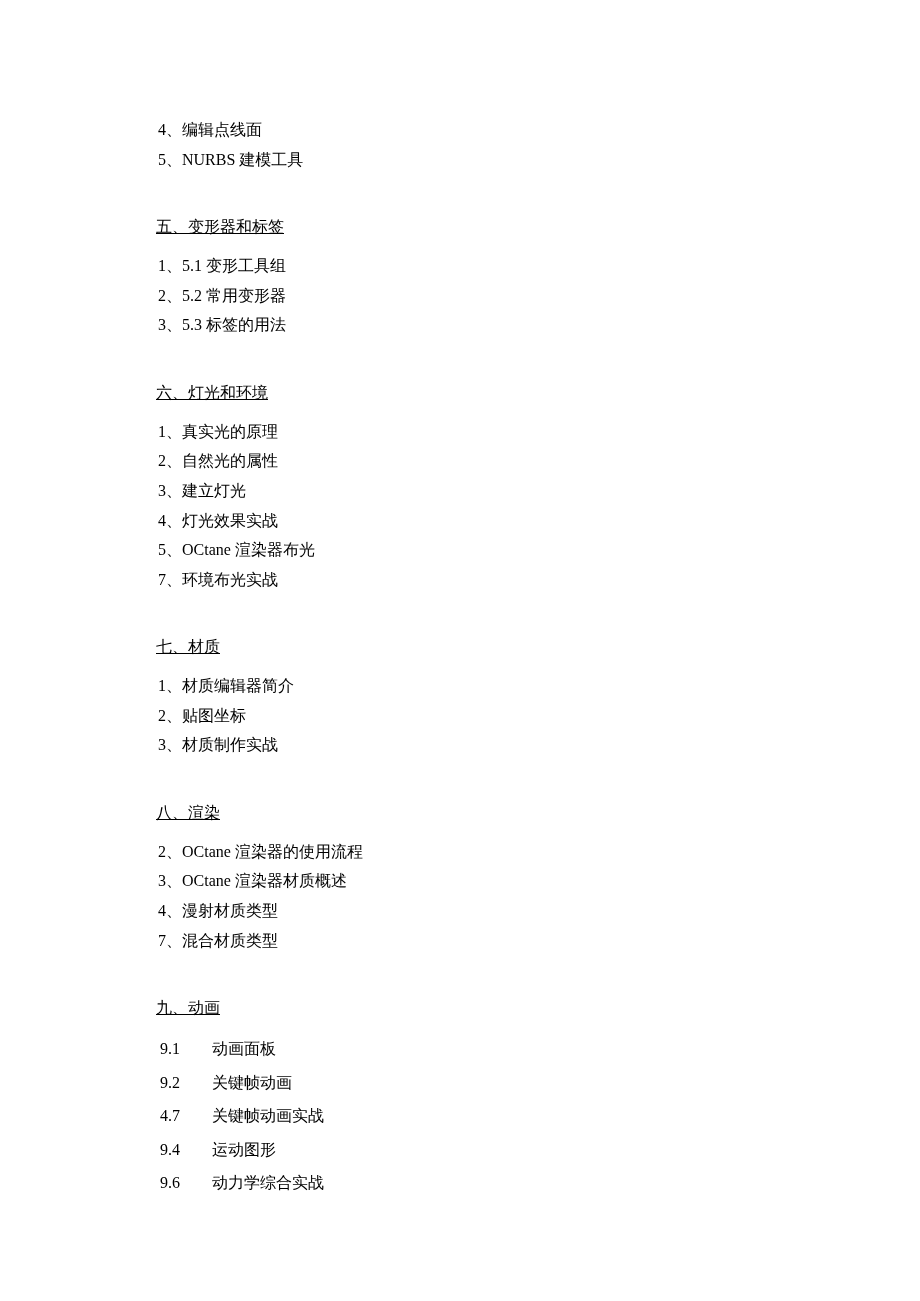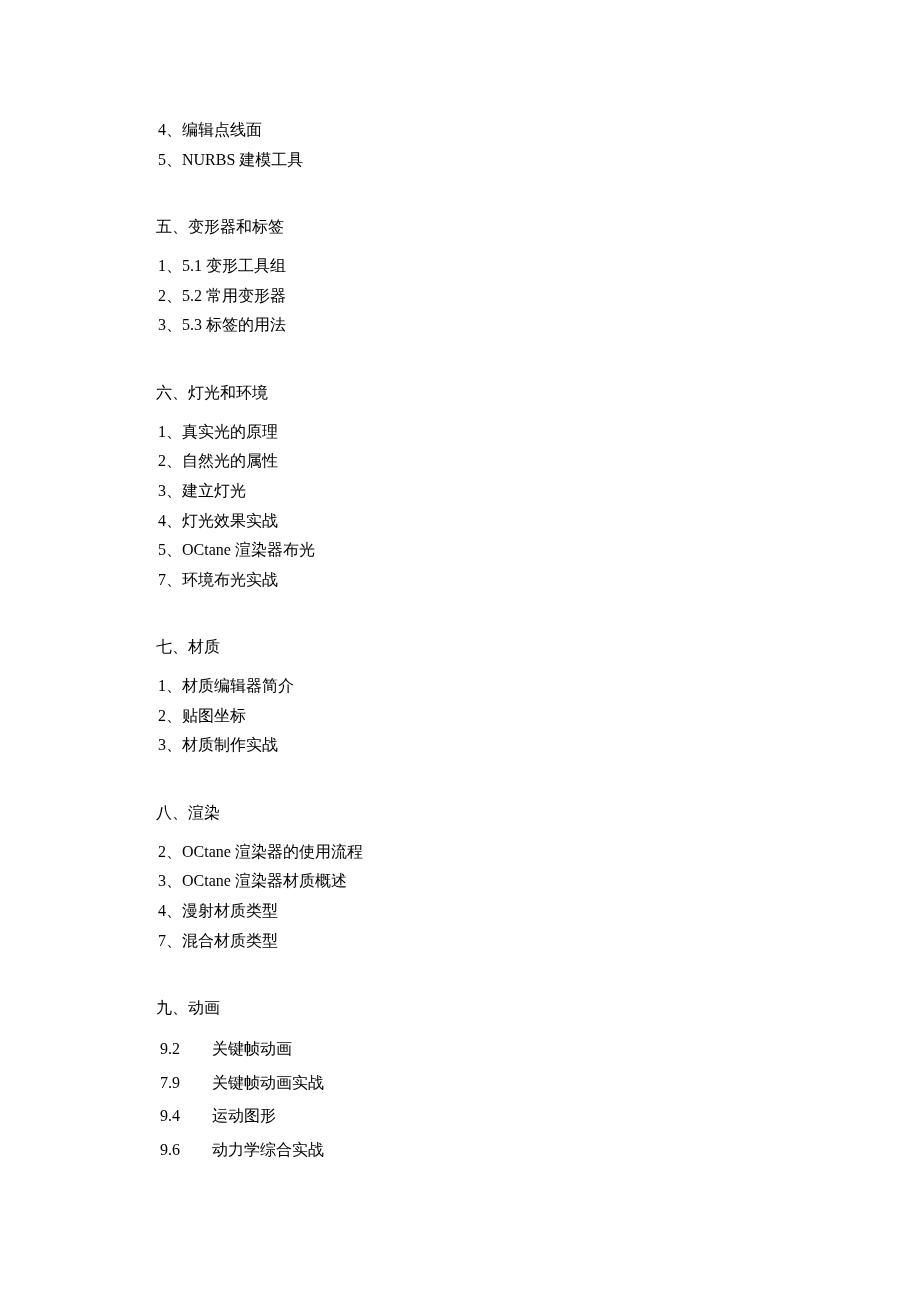--- a/index.html
+++ b/index.html
@@ -12,20 +12,21 @@
       font-family: "SimSun", "宋体", serif;
       font-size: 16px;
       color: #000000;
       width: 920px;
       padding: 110px 150px 60px 150px;
       line-height: 1.7;
     }
     .section-title {
       margin-top: 40px;
       margin-bottom: 12px;
+      text-decoration: underline;
     }
     .item {
       line-height: 1.72;
     }
     .continued-items {
       margin-bottom: 0;
     }
     .section-9-items .item {
       display: flex;
     }
@@ -69,25 +70,29 @@
 <div>
   <div class="item">2、OCtane 渲染器的使用流程</div>
   <div class="item">3、OCtane 渲染器材质概述</div>
   <div class="item">4、漫射材质类型</div>
   <div class="item">7、混合材质类型</div>
 </div>
 
 <div class="section-title">九、动画</div>
 <div class="section-9-items">
   <div class="item">
+    <span class="num">9.1</span>
+    <span>动画面板</span>
+  </div>
+  <div class="item">
     <span class="num">9.2</span>
     <span>关键帧动画</span>
   </div>
   <div class="item">
-    <span class="num">7.9</span>
+    <span class="num">4.7</span>
     <span>关键帧动画实战</span>
   </div>
   <div class="item">
     <span class="num">9.4</span>
     <span>运动图形</span>
   </div>
   <div class="item">
     <span class="num">9.6</span>
     <span>动力学综合实战</span>
   </div>

